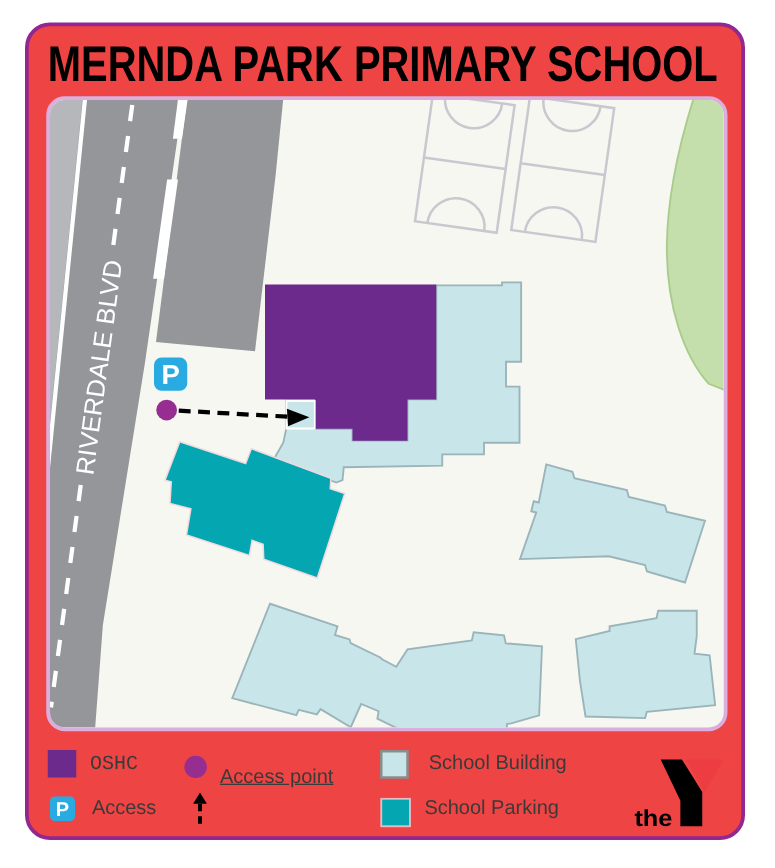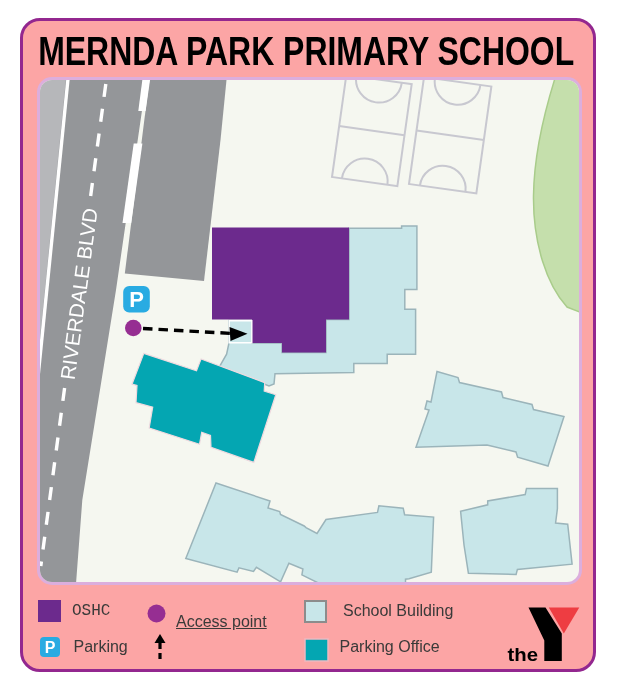--- a/index.html
+++ b/index.html
@@ -1,18 +1,18 @@
 <!DOCTYPE html>
 <html><head>
 <meta charset="utf-8">
 <style>
   html,body{margin:0;padding:0;background:#fff;width:620px;height:694px;overflow:hidden;}
   *{box-sizing:border-box;}
   .card{position:absolute;left:20px;top:18px;width:576px;height:654px;
-        background:#fca5a5;border:3px solid #93278f;border-radius:20px;
+        background:#ef4444;border:3px solid #93278f;border-radius:20px;
         font-family:"Liberation Sans", sans-serif;}
   .title{position:absolute;left:0;top:0;}
   .map{position:absolute;left:14px;top:56px;width:545px;height:508px;
        border:3px solid #dcaedd;border-radius:15px;overflow:hidden;background:#f5f7f0;}
   .legend{position:absolute;left:0;top:0;width:100%;height:100%;
           font-size:16px;color:#3a3a39;}
   .leg-item{position:absolute;white-space:nowrap;}
 </style>
 </head>
 <body>
@@ -106,29 +106,29 @@
     <div class="leg-item" style="left:153px;top:592px;text-decoration:underline;">Access point</div>
     <svg class="leg-item" style="left:280.5px;top:579px;" width="24" height="24">
         <rect x="1" y="1" width="21" height="21" fill="#c8e6e9" stroke="#8c8c8c" stroke-width="2"></rect>
       </svg>
     <div class="leg-item" style="left:320px;top:580.5px;">School Building</div>
 
     <svg class="leg-item" style="left:17px;top:616px;" width="20" height="20">
         <rect width="20" height="20" rx="4" fill="#29abe2"></rect>
         <text x="10" y="16" font-family="Liberation Sans, sans-serif" font-size="16" font-weight="bold" fill="#fff" text-anchor="middle">P</text>
       </svg>
-    <div class="leg-item" style="left:50.5px;top:616.5px;">Parking</div>
+    <div class="leg-item" style="left:50.5px;top:616.5px;">Access</div>
     <svg class="leg-item" style="left:128.5px;top:612.5px;" width="16" height="28">
       <path d="M 8,0 L 13.5,9 L 2.5,9 Z" fill="#000"></path>
       <line x1="8" y1="9" x2="8" y2="28" stroke="#000" stroke-width="3.2" stroke-dasharray="6 4"></line>
     </svg>
     <svg class="leg-item" style="left:281px;top:617px;" width="26" height="25">
         <rect x="1" y="1" width="23" height="22" fill="#04a6b2" stroke="#edb8c0" stroke-width="1.5"></rect>
       </svg>
-    <div class="leg-item" style="left:316.5px;top:616.5px;">Parking Office</div>
+    <div class="leg-item" style="left:316.5px;top:616.5px;">School Parking</div>
 
     <svg class="leg-item" style="left:482px;top:582px;" width="78" height="60" viewBox="505 603 78 60">
       <text x="507.5" y="661" font-family="Liberation Sans, sans-serif" font-size="18.5" font-weight="bold" fill="#000" textLength="30.5" lengthAdjust="spacingAndGlyphs">the</text>
       <path d="M 528.5,607.5 L 545.5,607.5 L 561.8,633.5 L 561.8,661 L 544.3,661 L 544.3,640.6 Z" fill="#000"></path>
       <path d="M 548.8,607.5 L 579.3,607.5 L 563.8,633.5 Z" fill="#ee3d42"></path>
     </svg>
   </div>
 </div>
 
 </body></html>

